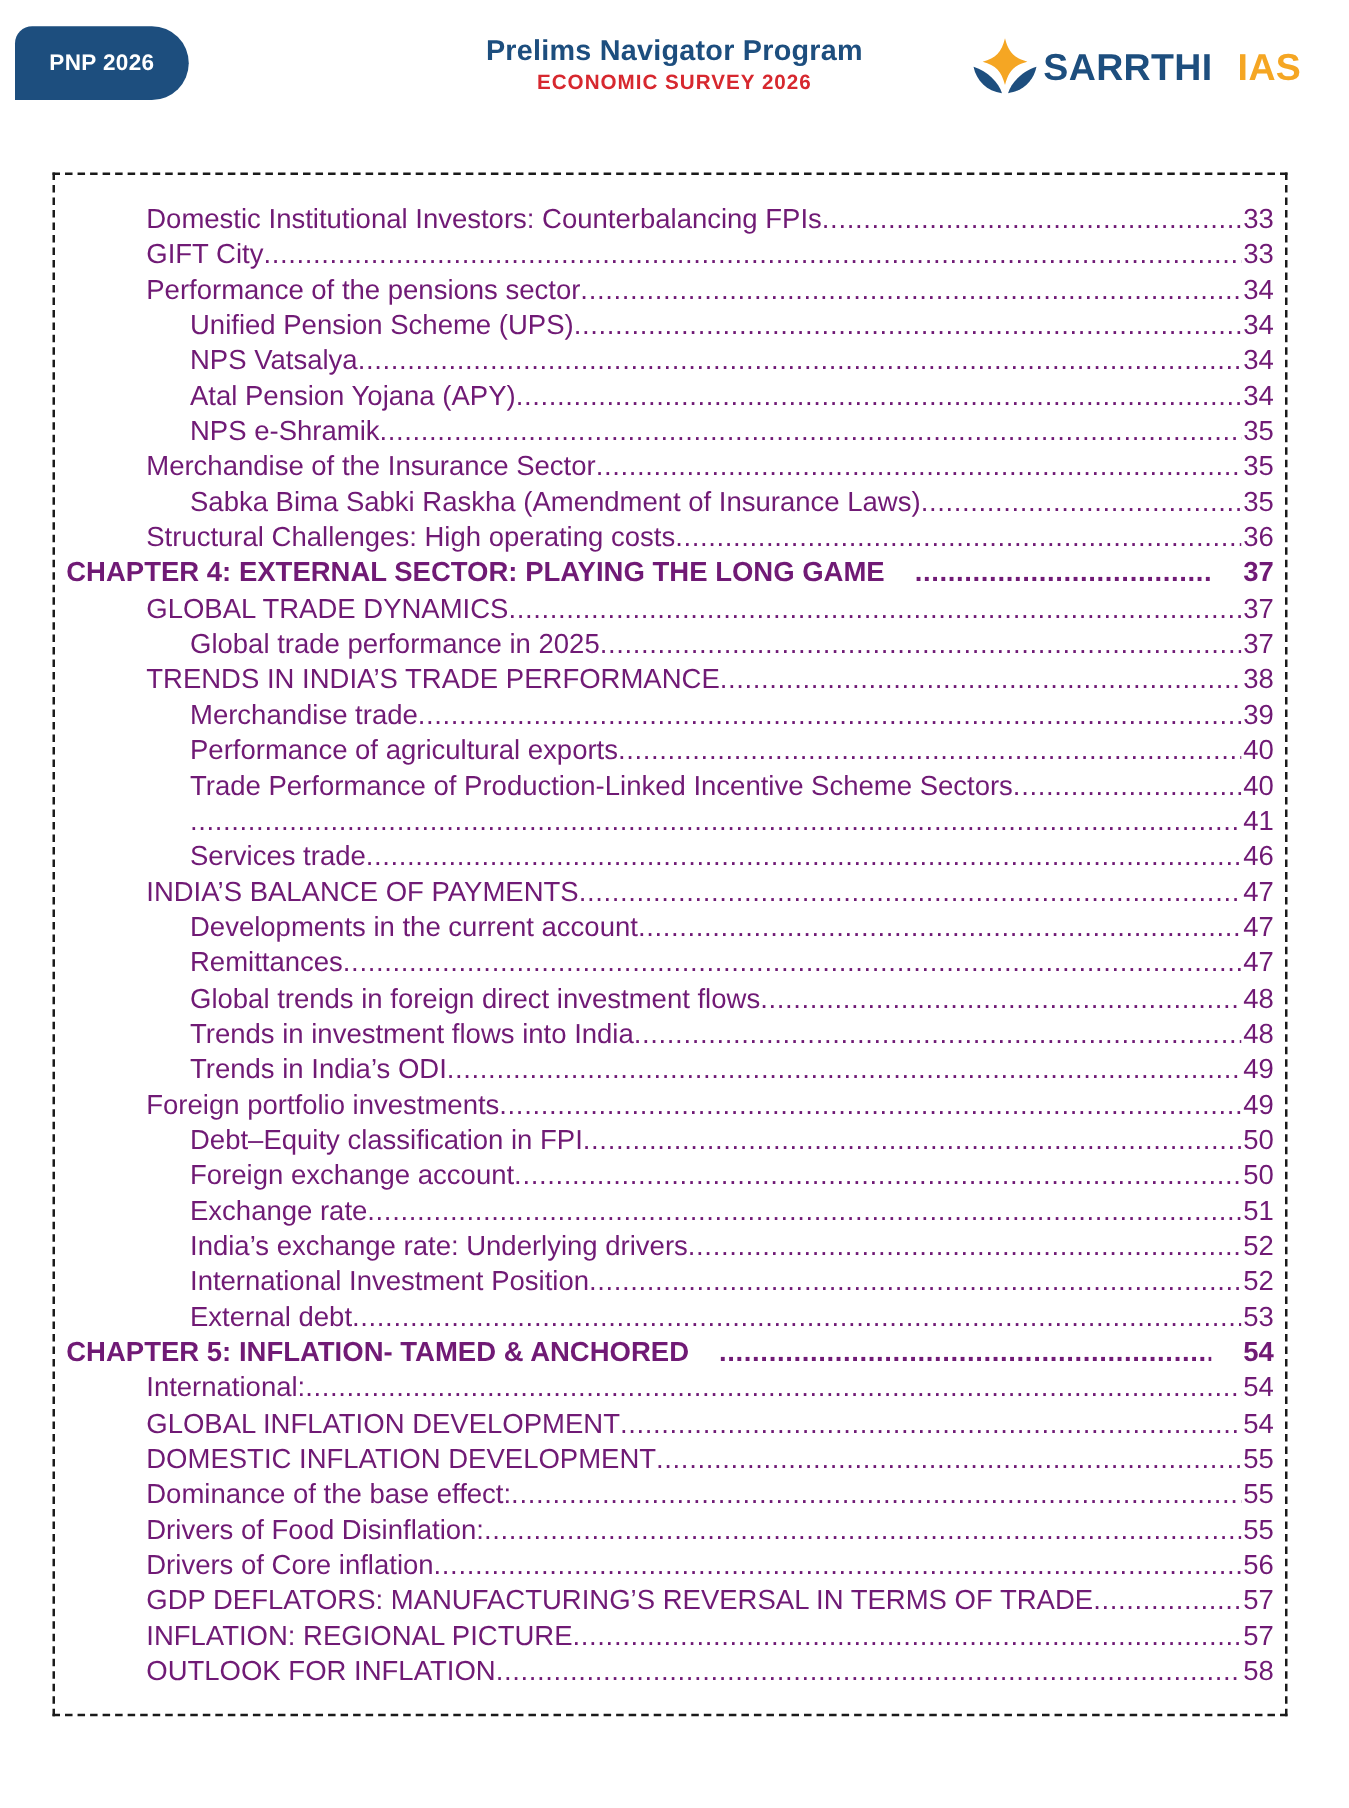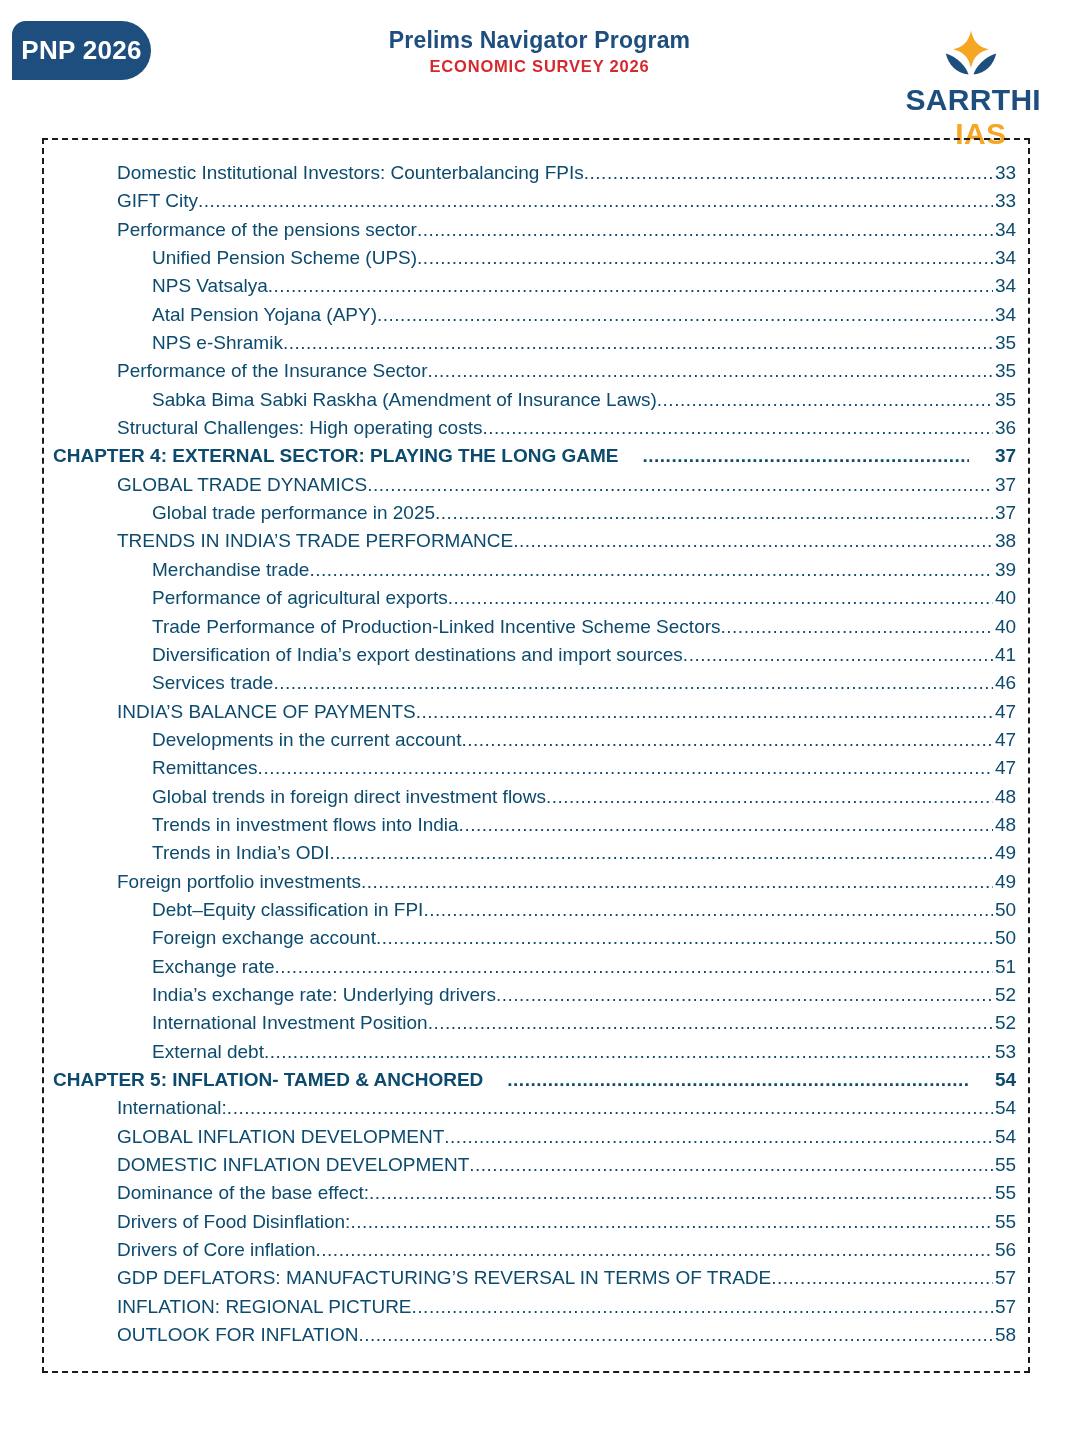--- a/index.html
+++ b/index.html
@@ -17,46 +17,46 @@
     color:var(--ink);
   }
 
   
   .header{ position:absolute; top:0; left:0; width:100%; height:122px; }
 
   .badge{
     position:absolute; left:12px; top:21px; width:139px; height:59px;
     background:var(--navy); border-radius:14px 30px 30px 0;
     display:flex; align-items:center; justify-content:center;
-    color:#ffffff; font-weight:700; font-size:26px; letter-spacing:.3px;
+    color:#ffffff; font-weight:700; font-size:18px; letter-spacing:.3px;
   }
 
   .center-title{ position:absolute; left:0; right:0; top:28px; text-align:center; }
   .center-title .t1{
     color:var(--navy); font-size:23px; font-weight:700; letter-spacing:.2px; line-height:1.1;
   }
   .center-title .t2{
     color:var(--red); font-size:16.5px; font-weight:700; letter-spacing:.8px; margin-top:4px;
   }
 
-  .brand{ position:absolute; right:38px; top:27px; display:flex; align-items:center;flex-direction:column; }
+  .brand{ position:absolute; right:38px; top:27px; display:flex; align-items:center; }
   .brand svg{ width:52px; height:56px; display:block; }
   .brand .p{ color:var(--navy); font-weight:700; font-size:30px; letter-spacing:.3px; margin-left:5px; }
   .brand .s{ color:var(--orange); font-weight:700; font-size:30px; letter-spacing:.3px; margin-left:20px; }
 
   
   .toc-box{
     position:absolute; left:42px; top:138px; width:988px; height:1235px;
     border:2px dashed #1a1a1a;
     padding:22px 9px 0 9px;
   }
 
   .toc-row{
     display:flex; align-items:baseline;
-    height:28.35px; font-size:19px; color:#0c4a6e;
+    height:28.35px; font-size:22px; color:#701a75;
   }
   .toc-row.lvl0{ font-weight:700;gap:24px; }
   .toc-row.lvl1{ padding-left:64px; }
   .toc-row.lvl2{ padding-left:99px; }
 
   .toc-label{ flex:0 0 auto; white-space:nowrap; }
   .leader{ flex:1 1 auto; overflow:hidden; white-space:nowrap; }
   .leader::after{
     letter-spacing:.5px;
     content:"........................................................................................................................................................................................................................................................................................................";
@@ -119,21 +119,21 @@
     <span class="toc-label">Atal Pension Yojana (APY)</span>
     <span class="leader"></span>
     <span class="toc-page">34</span>
   </div>
     <div class="toc-row lvl2">
     <span class="toc-label">NPS e-Shramik</span>
     <span class="leader"></span>
     <span class="toc-page">35</span>
   </div>
     <div class="toc-row lvl1">
-    <span class="toc-label">Performance of the Insurance Sector</span>
+    <span class="toc-label">Merchandise of the Insurance Sector</span>
     <span class="leader"></span>
     <span class="toc-page">35</span>
   </div>
     <div class="toc-row lvl2">
     <span class="toc-label">Sabka Bima Sabki Raskha (Amendment of Insurance Laws)</span>
     <span class="leader"></span>
     <span class="toc-page">35</span>
   </div>
     <div class="toc-row lvl1">
     <span class="toc-label">Structural Challenges: High operating costs</span>
@@ -169,21 +169,20 @@
     <span class="toc-label">Performance of agricultural exports</span>
     <span class="leader"></span>
     <span class="toc-page">40</span>
   </div>
     <div class="toc-row lvl2">
     <span class="toc-label">Trade Performance of Production-Linked Incentive Scheme Sectors</span>
     <span class="leader"></span>
     <span class="toc-page">40</span>
   </div>
     <div class="toc-row lvl2">
-    <span class="toc-label">Diversification of India’s export destinations and import sources</span>
     <span class="leader"></span>
     <span class="toc-page">41</span>
   </div>
     <div class="toc-row lvl2">
     <span class="toc-label">Services trade</span>
     <span class="leader"></span>
     <span class="toc-page">46</span>
   </div>
     <div class="toc-row lvl1">
     <span class="toc-label">INDIA’S BALANCE OF PAYMENTS</span>

